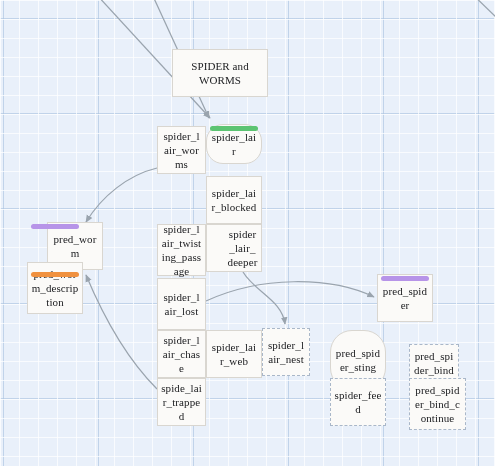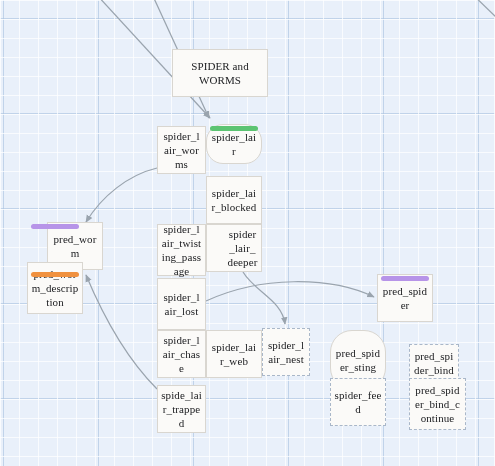--- a/index.html
+++ b/index.html
@@ -120,21 +120,21 @@
       </div>
       <div class="node" style="left: 157px; top: 330px; width: 49px; height: 48px;">
         <span class="node-text">spider_lair_chase</span>
       </div>
       <div class="node" style="left: 206px; top: 330px; width: 56px; height: 48px;">
         <span class="node-text">spider_lair_web</span>
       </div>
       <div class="node dashed" style="left: 262px; top: 328px; width: 48px; height: 48px; justify-content: center;">
         <span class="node-text">spider_lair_nest</span>
       </div>
-      <div class="node" style="left: 157px; top: 378px; width: 49px; height: 48px; margin-top: 7px;">
+      <div class="node" style="left: 157px; top: 378px; width: 49px; height: 48px;">
         <span class="node-text">spide_lair_trapped</span>
       </div>
       <div class="node" style="left: 377px; top: 274px; width: 56px; height: 48px;">
         <span class="node-text">pred_spider</span>
       </div>
       <div class="bar" style="background: rgb(183, 148, 232); left: 381px; top: 276px; width: 48px; height: 5px;"></div>
       <div class="node" style="left: 330px; top: 330px; width: 56px; height: 60px; border-radius: 22px;">
         <span class="node-text">pred_spider_sting</span>
       </div>
       <div class="node dashed" style="left: 409px; top: 344px; width: 50px; height: 52px;">

